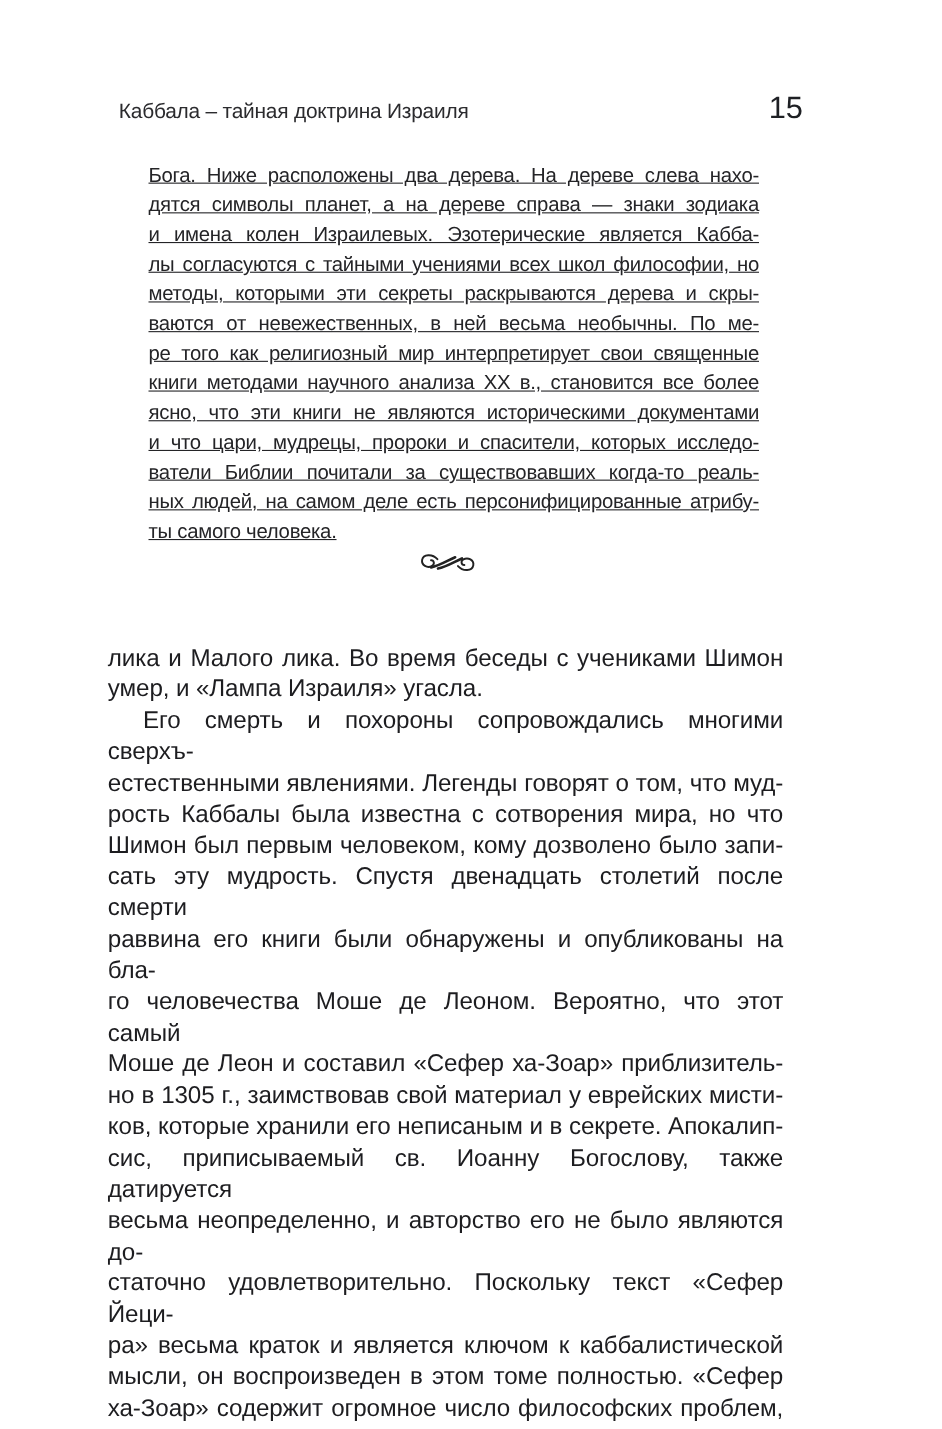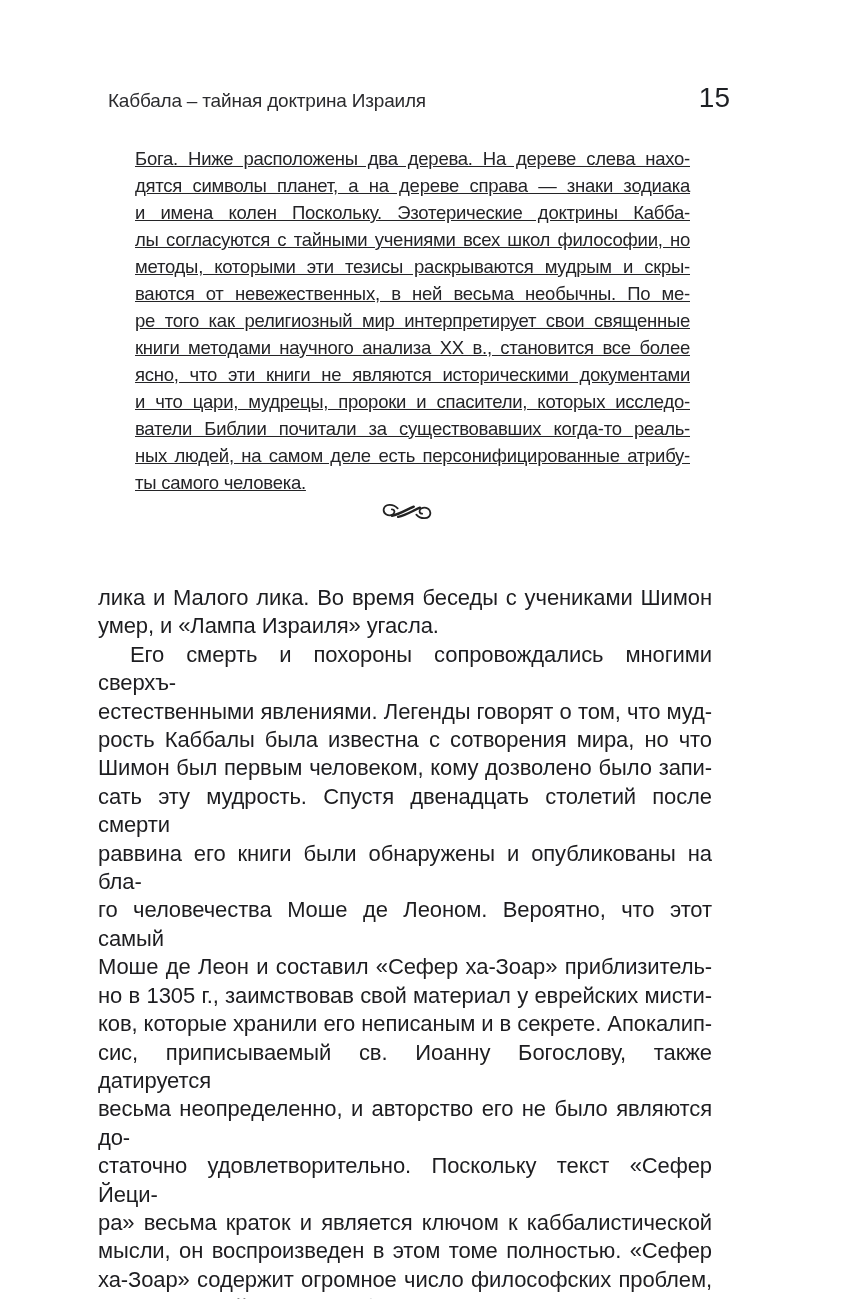--- a/index.html
+++ b/index.html
@@ -90,23 +90,23 @@
 
   <div class="page-header">
     <span class="running-title" style="color: rgb(43, 43, 46);">Каббала – тайная доктрина Израиля</span>
     <span class="page-number">15</span>
   </div>
 
   <section class="caption-block" id="caption-block">
 
   <div class="jline">Бога. Ниже расположены два дерева. На дереве слева нахо-</div>
       <div class="jline">дятся символы планет, а на дереве справа — знаки зодиака</div>
-      <div class="jline">и имена колен Поскольку. Эзотерические доктрины Кабба-</div>
+      <div class="jline">и имена колен Израилевых. Эзотерические является Кабба-</div>
       <div class="jline">лы согласуются с тайными учениями всех школ философии, но</div>
-      <div class="jline">методы, которыми эти тезисы раскрываются мудрым и скры-</div>
+      <div class="jline">методы, которыми эти секреты раскрываются дерева и скры-</div>
       <div class="jline">ваются от невежественных, в ней весьма необычны. По ме-</div>
       <div class="jline">ре того как религиозный мир интерпретирует свои священные</div>
       <div class="jline">книги методами научного анализа XX в., становится все более</div>
       <div class="jline">ясно, что эти книги не являются историческими документами</div>
       <div class="jline">и что цари, мудрецы, пророки и спасители, которых исследо-</div>
       <div class="jline">ватели Библии почитали за существовавших когда-то реаль-</div>
       <div class="jline">ных людей, на самом деле есть персонифицированные атрибу-</div>
       <div class="jline pend">ты самого человека.</div>
     </section>
 

